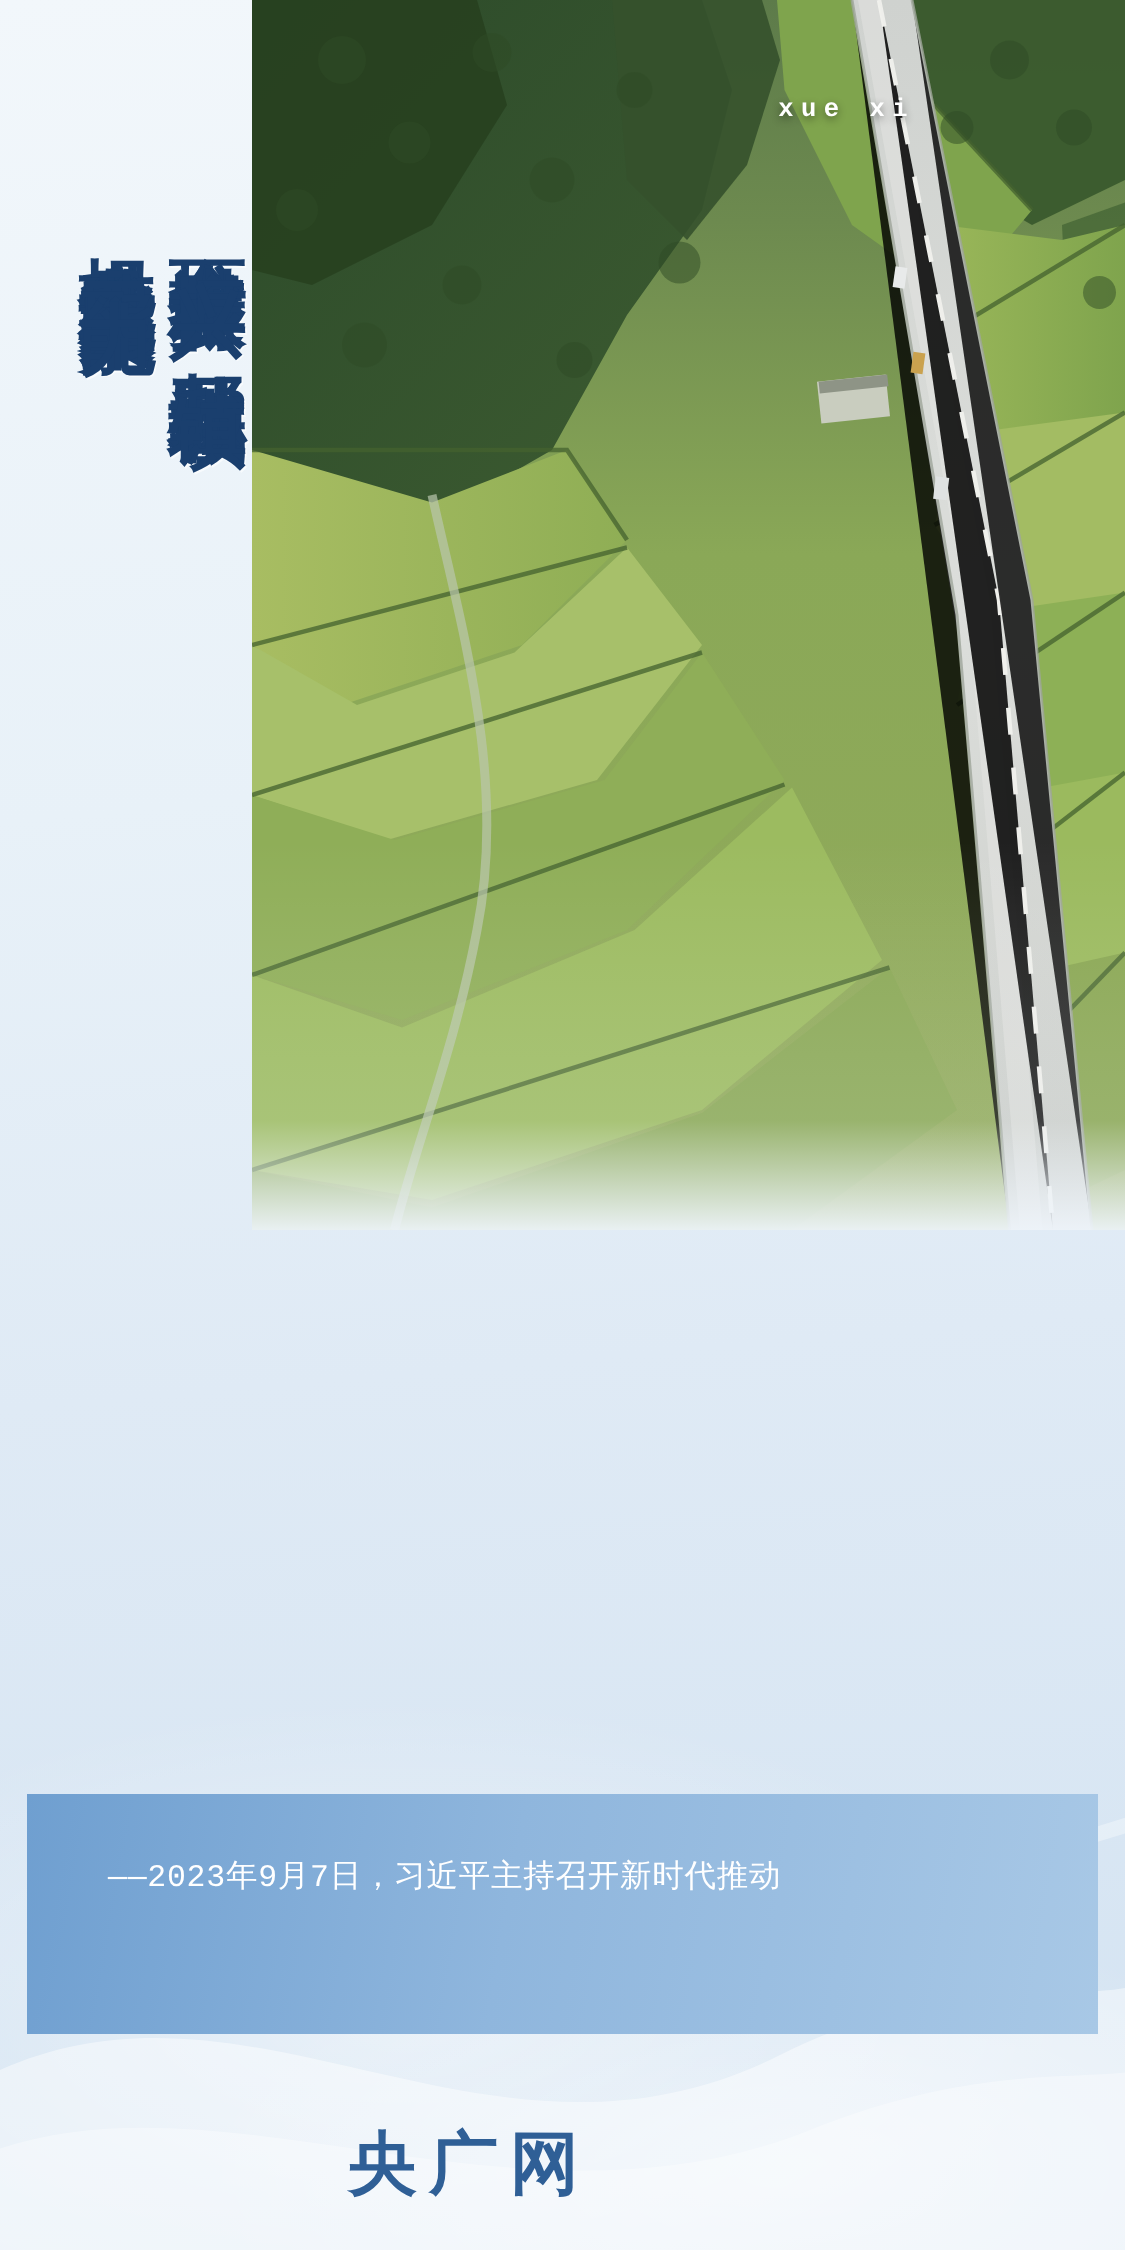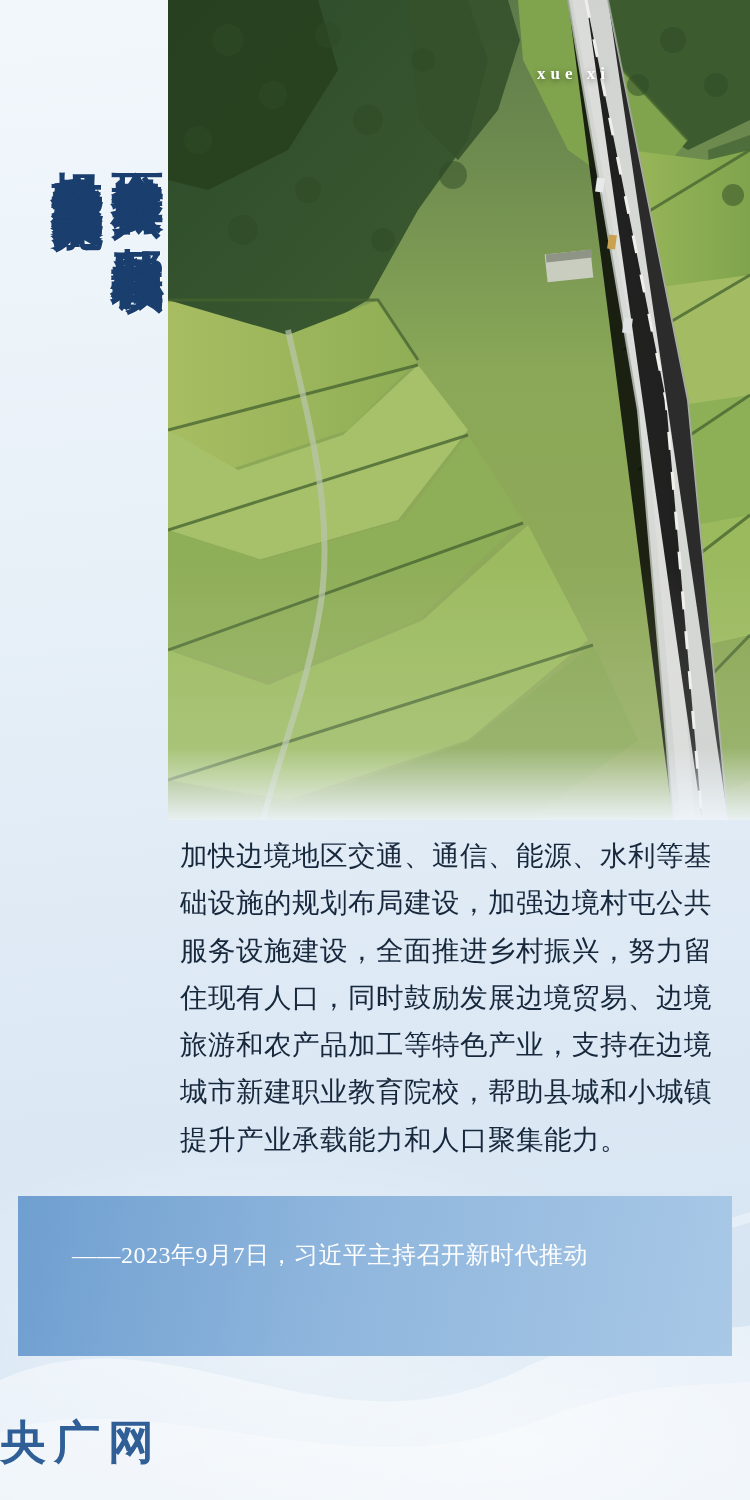--- a/index.html
+++ b/index.html
@@ -73,21 +73,21 @@
     font-family: "Liberation Serif", serif;
     font-style: italic;
     font-size: 56px;
     margin-left: 6px;
   }
   .brand-py {
     font-size: 17px;
     letter-spacing: 5px;
     margin-top: 6px;
     margin-right: 92px;
-    font-family: Liberation Serif, serif;
+    font-family: Liberation Mono, monospace;
     font-weight: bold;
   }
 
   
   .headline {
     position: absolute;
     left: 0;
     top: 120px;
     width: 176px;
     height: 800px;
@@ -136,34 +136,34 @@
     height: 160px;
     background: linear-gradient(100deg, #6f9fd0 0%, #8fb6dd 45%, #a8c8e6 100%);
     z-index: 4;
   }
   .source-text {
     position: absolute;
     left: 72px;
     top: 1236px;
     width: 620px;
     color: #ffffff;
-    font-size: 24px;
+    font-size: 21px;
     line-height: 1.66;
     letter-spacing: .5px;
     z-index: 5;
-    font-family: Liberation Serif, serif;
+    font-family: Liberation Mono, monospace;
   }
 
   
   .footer-logo {
     position: absolute;
     left: 0;
     top: 1412px;
     width: 626px;
-    text-align: left;
+    text-align: center;
     z-index: 6;
   }
   .footer-logo .fl-text {
     display: inline-block;
     font-family: "Liberation Sans", sans-serif;
     font-weight: bold;
     font-size: 46px;
     letter-spacing: 8px;
     color: #2f5f96;
   }
@@ -295,21 +295,20 @@
 
   <div class="brand">
     <div class="brand-py">xue xi</div>
   </div>
 
   <div class="headline">
     <div class="vcol c1">全面推进乡村振兴  帮助县城和小城镇</div>
     <div class="vcol c2">提升产业承载能力和人口聚集能力</div>
   </div>
 
-  <div class="quote">加快边境地区交通、通信、能源、水利等基础设施的规划布局建设，加强边境村屯公共服务设施建设，全面推进乡村振兴，努力留住现有人口，同时鼓励发展边境贸易、边境旅游和农产品加工等特色产业，支持在边境城市新建职业教育院校，帮助县城和小城镇提升产业承载能力和人口聚集能力。</div>
 
   <div class="source-band"></div>
   <div class="source-text">
     <div>——2023年9月7日，习近平主持召开新时代推动</div>
   </div>
 
   <div class="footer-logo">
     <span class="fl-text">央广网</span>
   </div>
 

